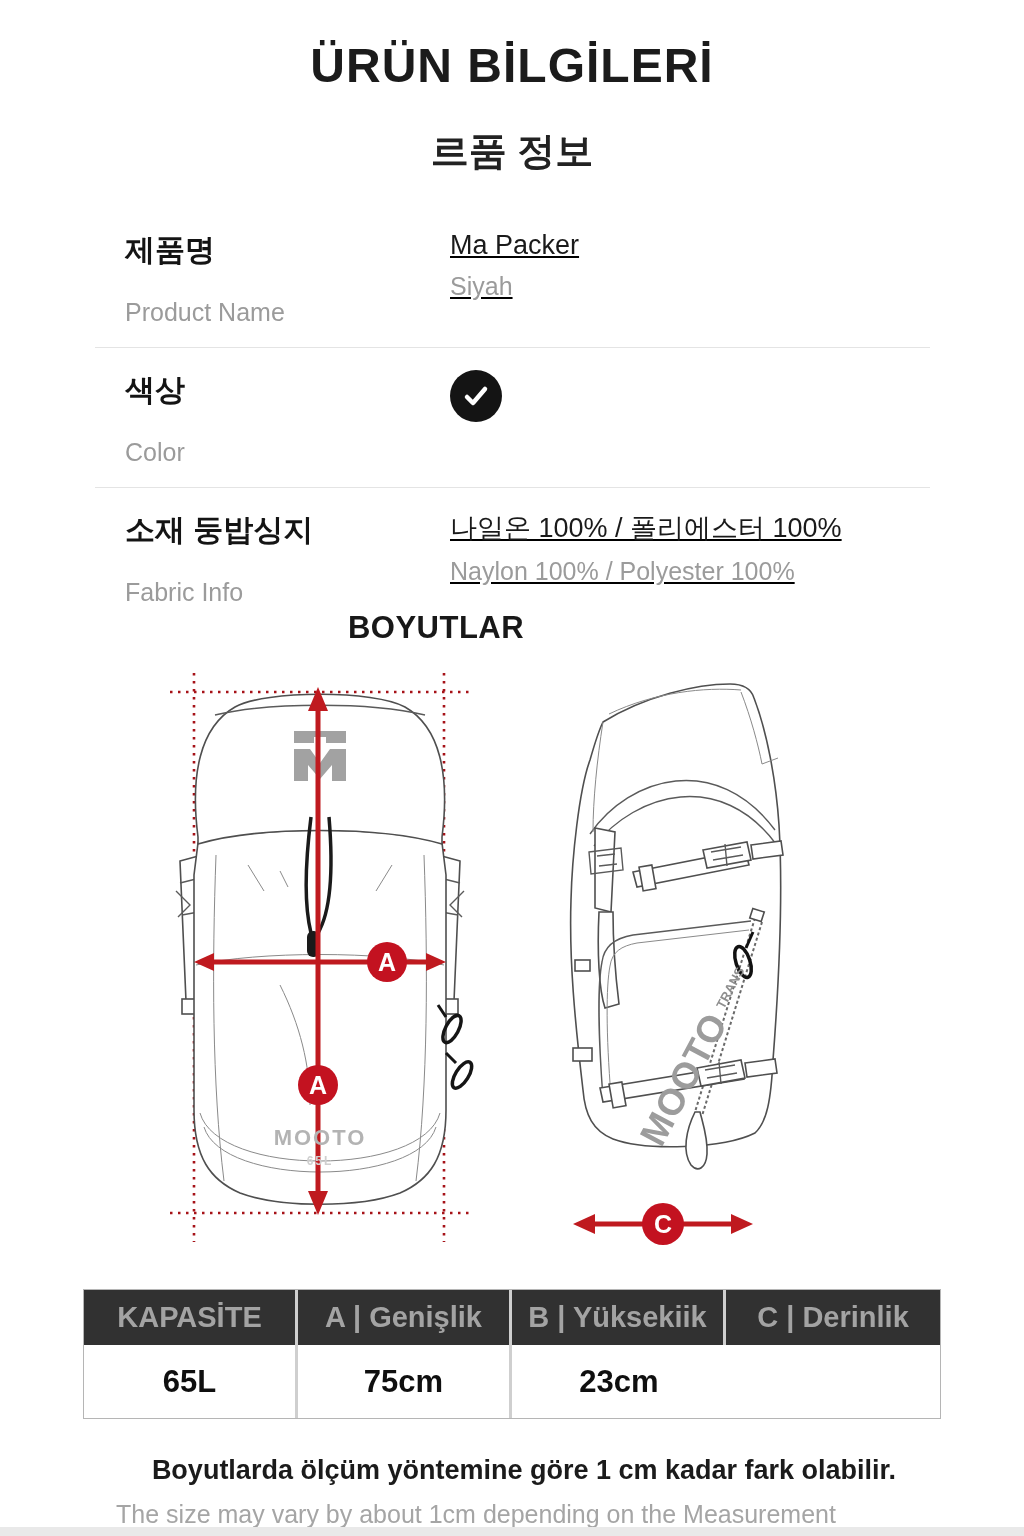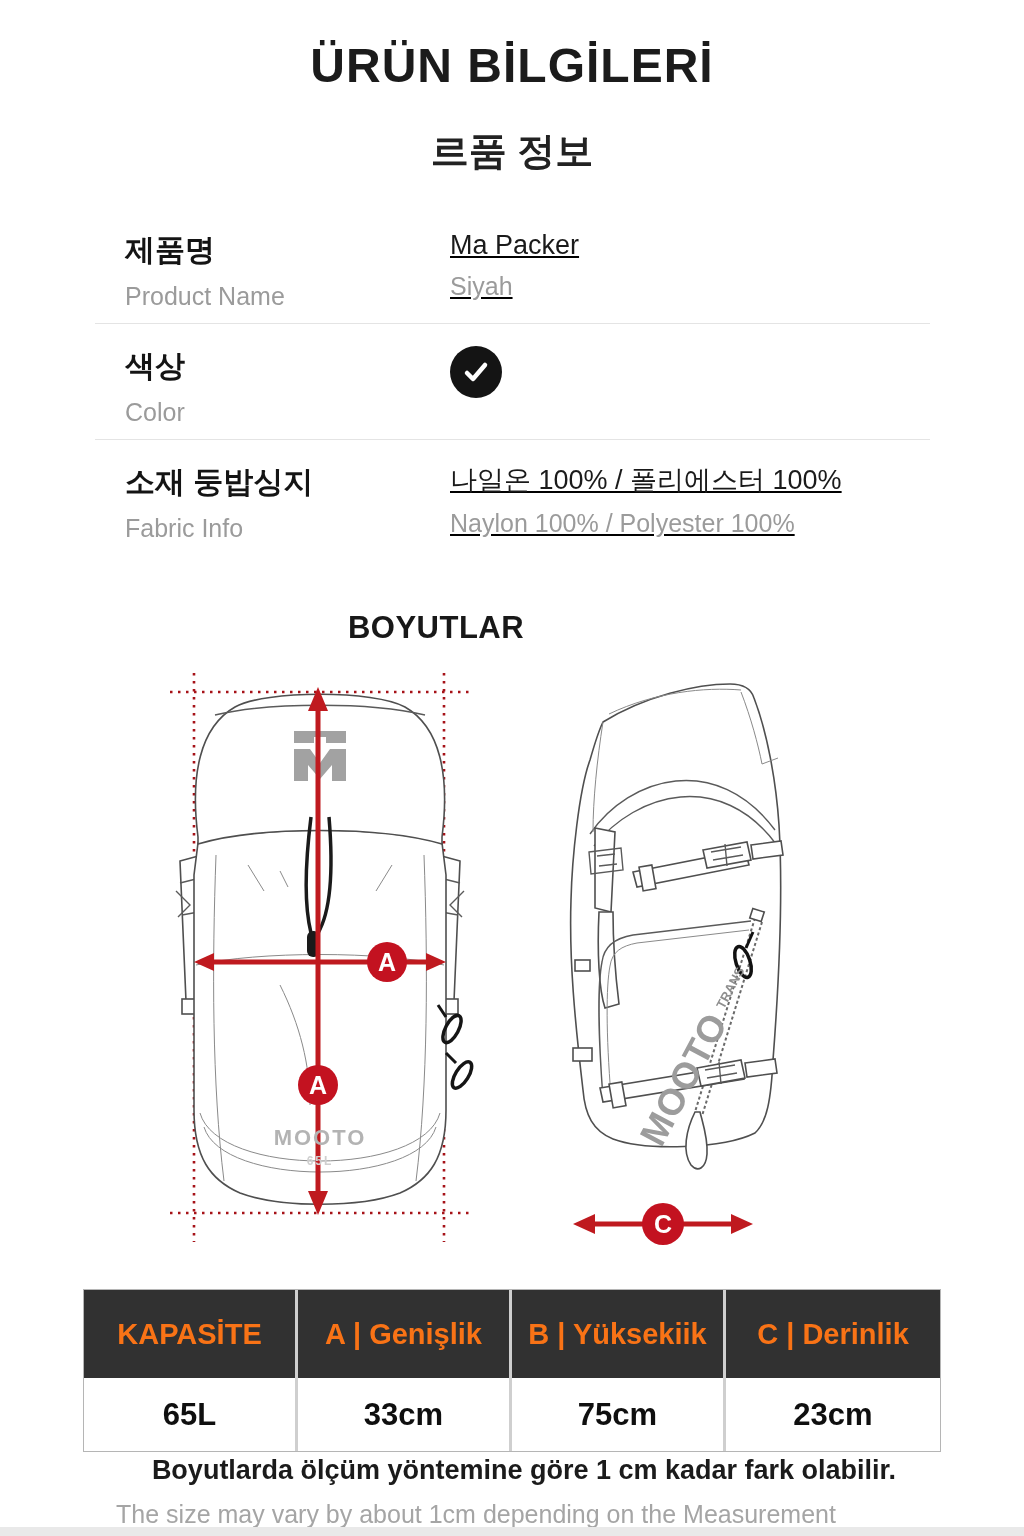--- a/index.html
+++ b/index.html
@@ -7,44 +7,44 @@
   .page { position:relative; width:1024px; height:1536px; background:#ffffff; }
 
   
   .title { position:absolute; top:38px; left:0; width:1024px; text-align:center;
            font-size:48px; font-weight:800; color:#1b1b1b; letter-spacing:1px; }
   .subtitle { position:absolute; top:126px; left:0; width:1024px; text-align:center;
               font-size:38px; font-weight:600; color:#222; }
 
   
   .info { position:absolute; top:208px; left:95px; width:835px; }
-  .info-row { position:relative; padding:22px 0 12px 30px; border-bottom:1px solid #e4e4e4; min-height:104px; }
+  .info-row { position:relative; padding:22px 0 20px 30px; border-bottom:1px solid #e4e4e4; min-height:104px; }
   .info-row:last-child { border-bottom:none; }
   .label-ko { font-size:30px; font-weight:700; color:#141414; }
-  .label-en { font-size:25px; font-weight:400; color:#9b9b9b; margin-top:11px; }
+  .label-en { font-size:25px; font-weight:400; color:#9b9b9b; margin-top:27px; }
   .info-value { position:absolute; left:355px; top:22px;text-decoration:underline; }
   .value-primary { font-size:27px; font-weight:500; color:#1a1a1a; }
   .value-secondary { font-size:25px; font-weight:400; color:#9b9b9b; margin-top:11px; }
   .check-circle { width:52px; height:52px; border-radius:50%; background:#141414;
                   display:flex; align-items:center; justify-content:center; }
   .check-circle svg { width:30px; height:30px; }
 
   
   .boyutlar { position:absolute; top:610px; left:0; width:872px; text-align:center;
               font-size:31px; font-weight:800; color:#181818; letter-spacing:0.5px; }
   .diagrams { position:absolute; top:0; left:0; width:1024px; height:1536px; pointer-events:none; }
   .front-svg { position:absolute; left:160px; top:665px; }
   .side-svg  { position:absolute; left:545px; top:660px; }
 
   
   .size-table { position:absolute; top:1289px; left:83px; width:858px;
                 display:grid; grid-template-columns:repeat(4,1fr);
                 border:1px solid #b5b5b5; }
-  .size-table .th { background:#313131; color:#f97316; font-size:29px; font-weight:700;
-                    height:88px; display:flex; align-items:center; justify-content:center;
+  .size-table .th { background:#313131; color:#a3a3a3; font-size:29px; font-weight:700;
+                    height:55px; display:flex; align-items:center; justify-content:center;
                     border-right:3px solid #cfcfcf; }
   .size-table .th:nth-child(4) { border-right:none; }
   .size-table .td { background:#ffffff; color:#0f0f0f; font-size:31px; font-weight:700;
                     height:73px; display:flex; align-items:center; justify-content:center;
                     border-right:3px solid #cfcfcf; }
   .size-table .td:last-child { border-right:none; }
 
   
   .footnote-tr { position:absolute; top:1455px; left:12px; width:1024px; text-align:center;
                  font-size:27px; font-weight:700; color:#1b1b1b; }
@@ -234,21 +234,20 @@
       <text class="badge-text" x="118" y="573">C</text>
     </svg>
   </div>
 
   <div class="size-table">
     <div class="th">KAPASİTE</div>
     <div class="th">A | Genişlik</div>
     <div class="th">B | Yüksekiik</div>
     <div class="th">C | Derinlik</div>
     <div class="td">65L</div>
-    <div class="td">33cm</div>
     <div class="td">75cm</div>
     <div class="td">23cm</div>
   </div>
 
   <div class="footnote-tr">Boyutlarda ölçüm yöntemine göre 1 cm kadar fark olabilir.</div>
   <div class="footnote-en">The size may vary by about 1cm depending on the Measurement</div>
   <div class="bottom-strip"></div>
 
 </div>
 

